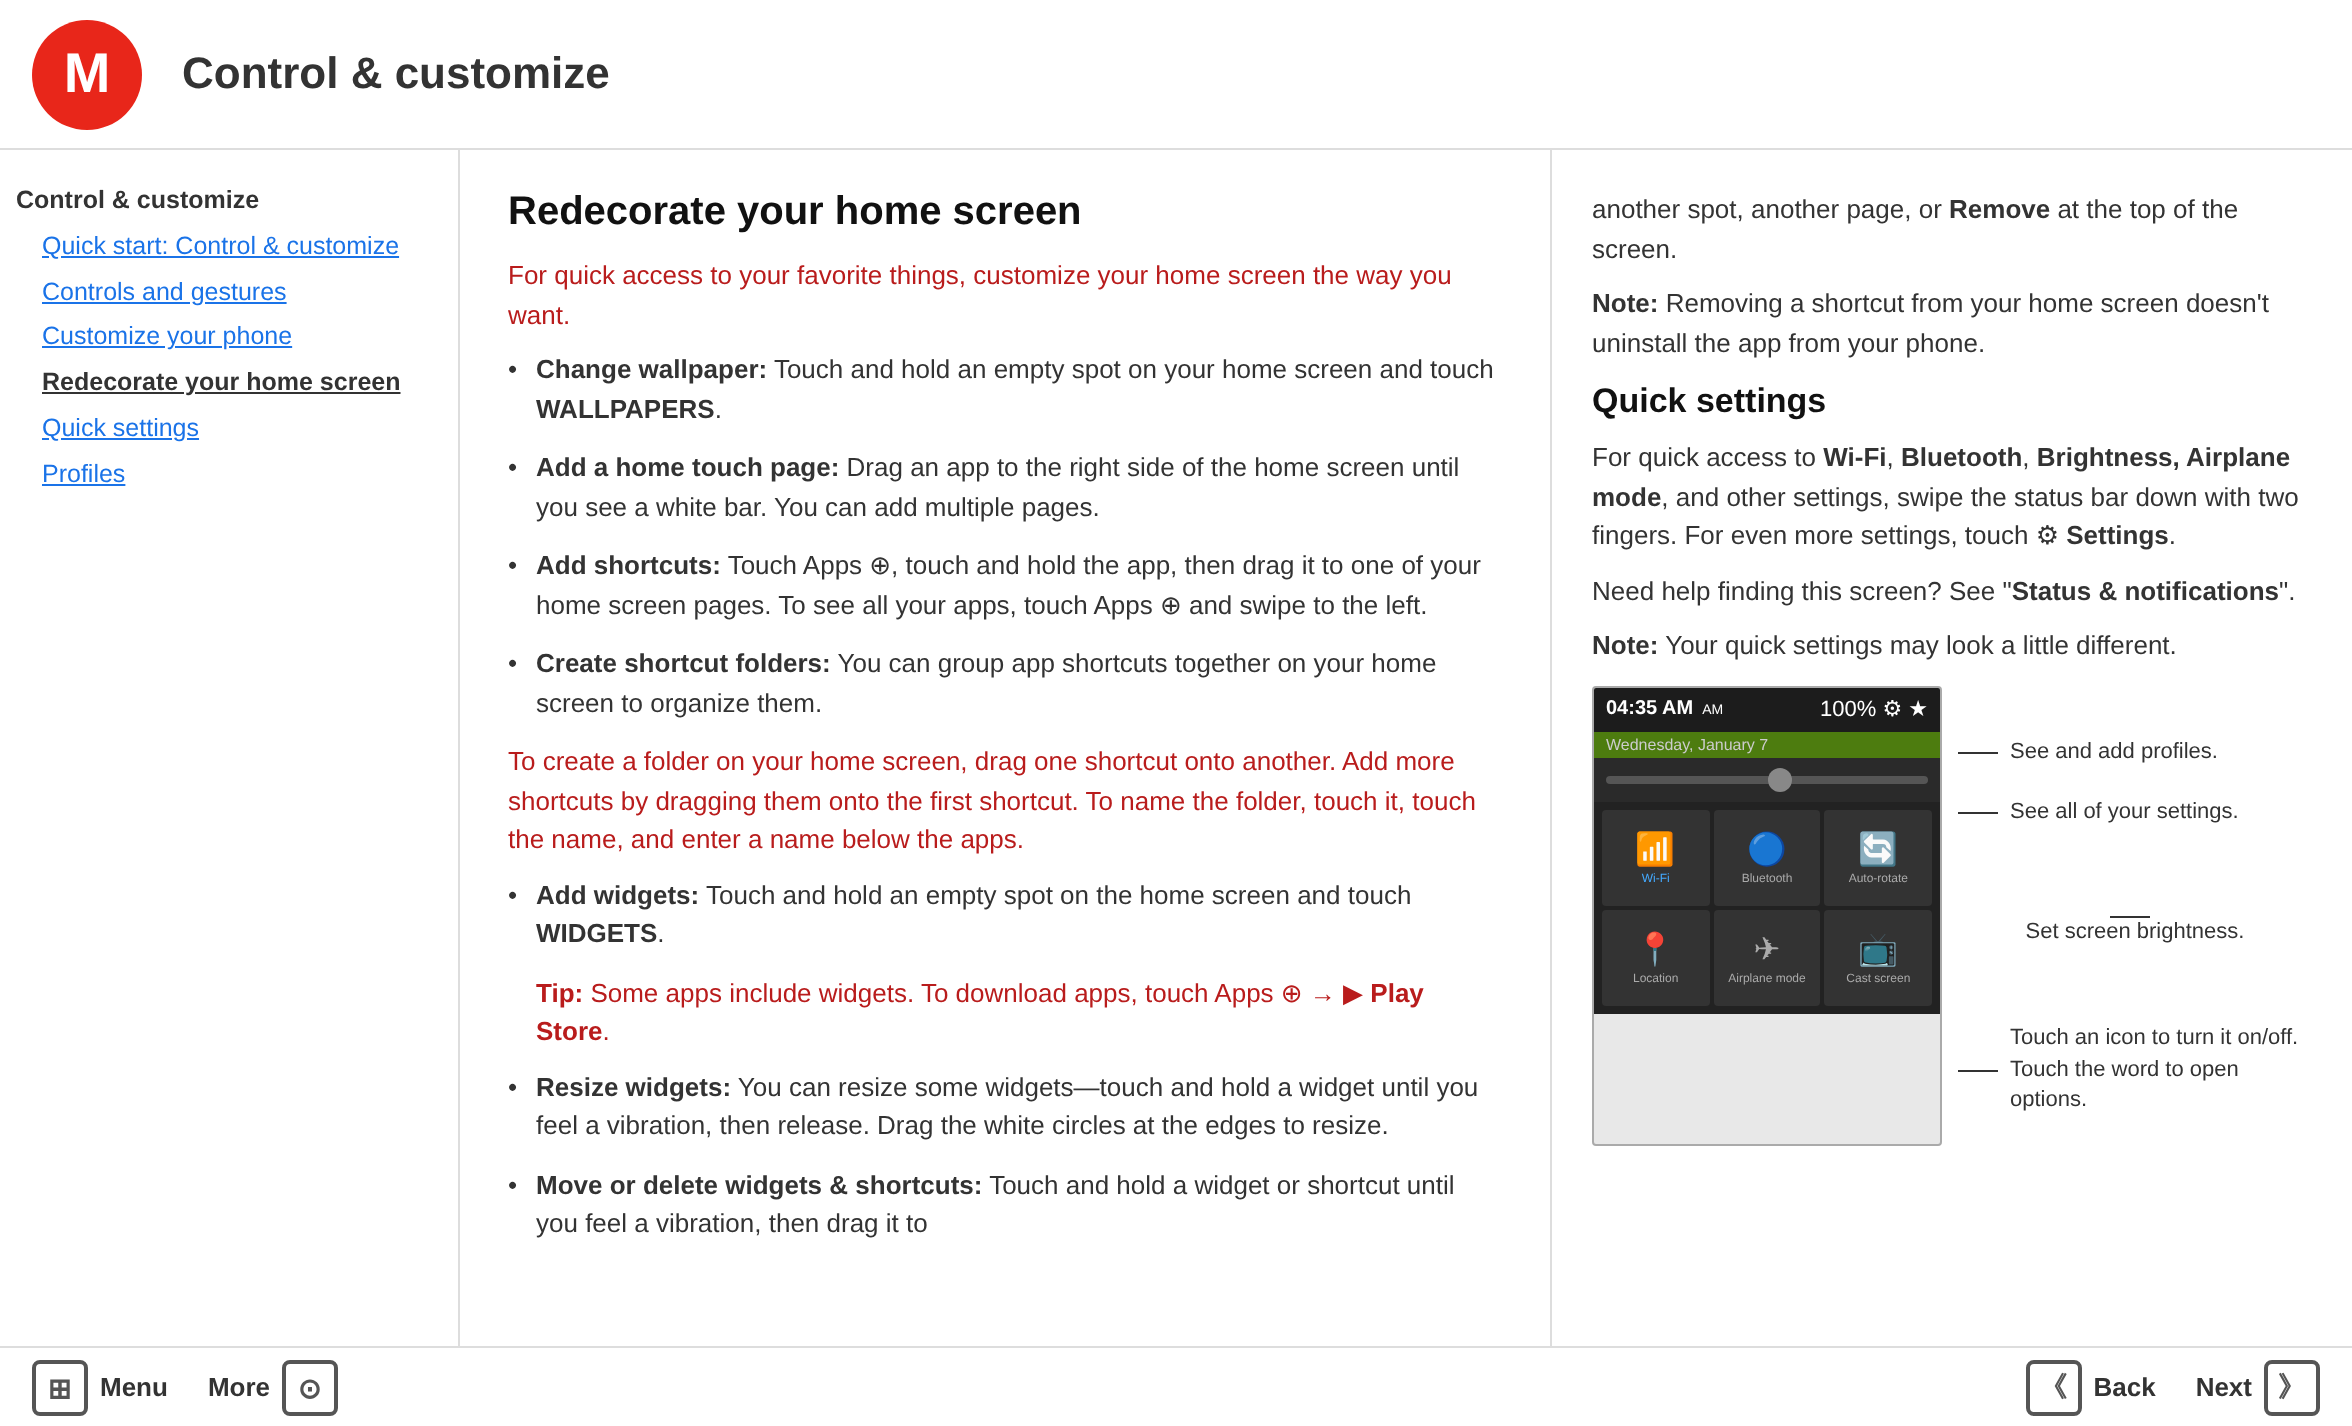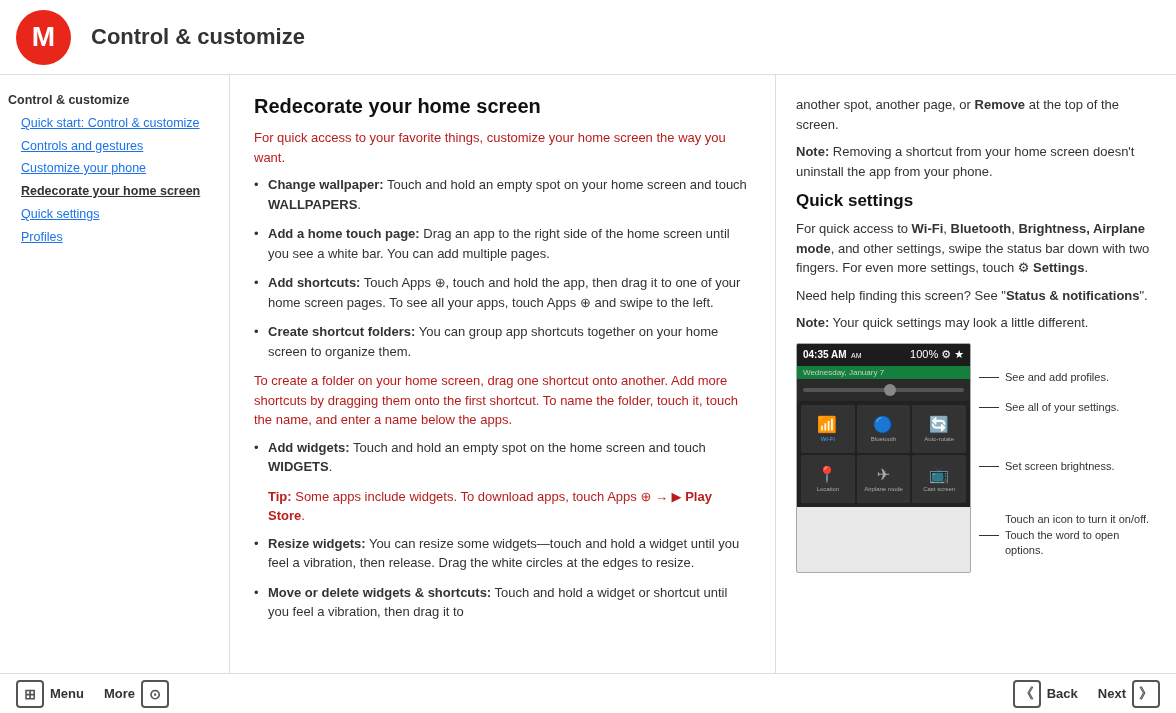--- a/index.html
+++ b/index.html
@@ -195,21 +195,21 @@
       align-items: center;
       justify-content: space-between;
       padding: 0 6px;
       color: #fff;
       font-size: 9px;
     }
     .phone-date {
       font-size: 8px;
       color: #ccc;
       padding: 2px 6px;
-      background: #15803d;
+      background: #4d7c0f;
     }
     .phone-brightness {
       background: #2a2a2a;
       height: 22px;
       display: flex;
       align-items: center;
       padding: 0 6px;
     }
     .brightness-bar {
       background: #555;
@@ -420,21 +420,21 @@
 
         <div class="callout-lines">
           <div class="callout-item">
             <div class="callout-line"></div>
             <span>See and add profiles.</span>
           </div>
           <div class="callout-item">
             <div class="callout-line"></div>
             <span>See all of your settings.</span>
           </div>
-          <div class="callout-item" style="margin-top:30px;">
+          <div class="callout-item" style="margin-top:30px;flex-direction:column;">
             <div class="callout-line"></div>
             <span>Set screen brightness.</span>
           </div>
           <div class="callout-item" style="margin-top:24px;">
             <div class="callout-line"></div>
             <span>Touch an icon to turn it on/off.<br>Touch the word to open options.</span>
           </div>
         </div>
       </div>
     </div>

